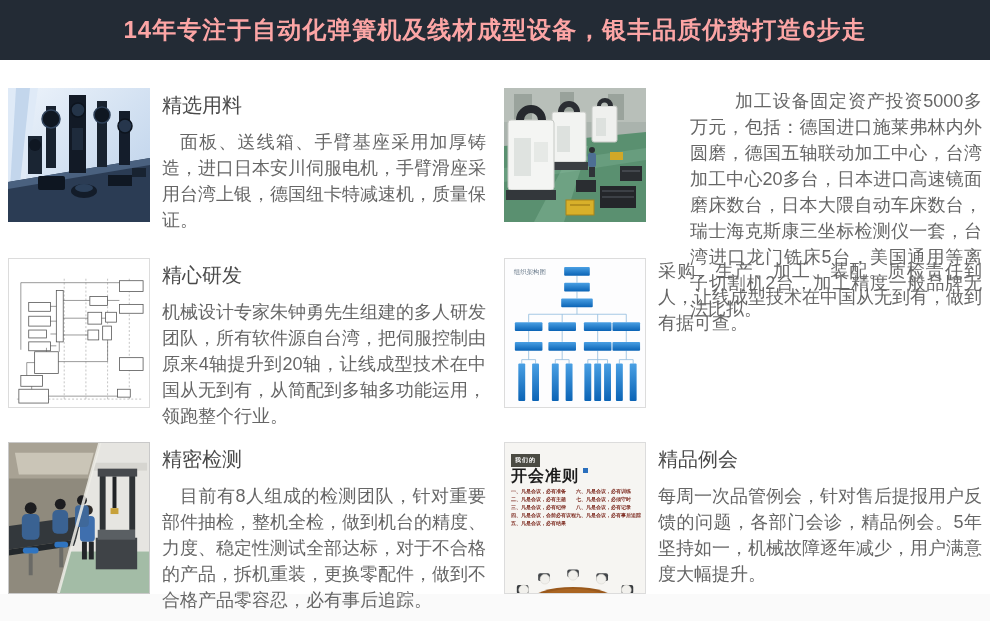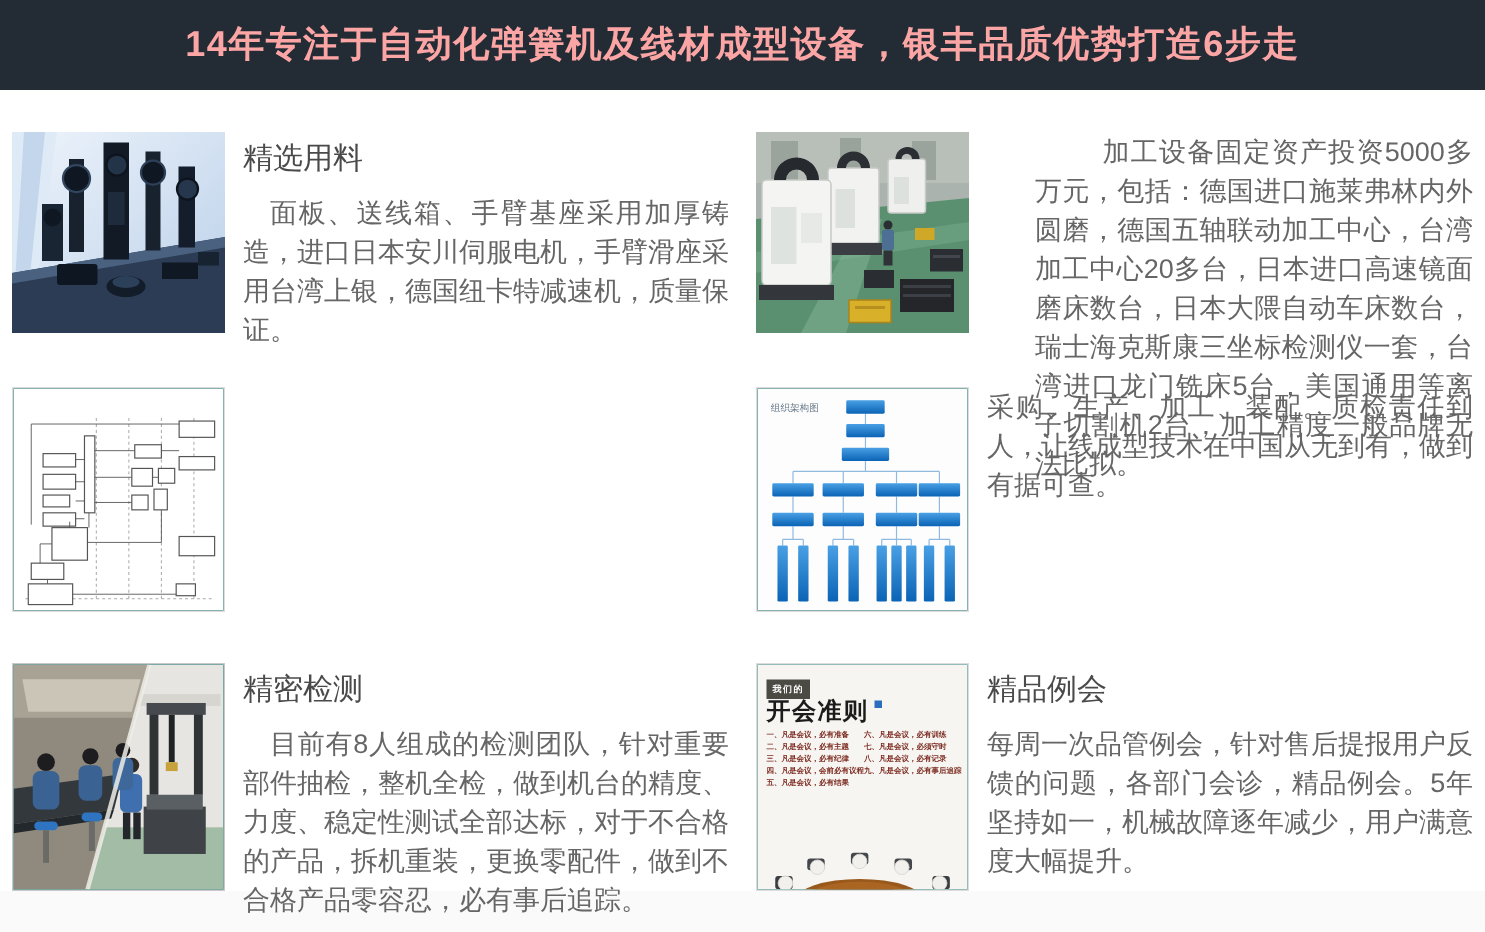--- a/index.html
+++ b/index.html
@@ -32,21 +32,21 @@
     grid-template-rows: 170px 184px 152px;
     column-gap: 18px;
     padding: 28px 8px 0 8px;
     background: #ffffff;
   }
   .cell { display: flex; align-items: flex-start; }
   .media {
     flex: 0 0 142px;
     width: 142px;
     overflow: hidden;
-    background: #0f766e;
+    background: #4d7c0f;
   }
   .media svg { display: block; width: 100%; height: 100%; }
   .h134 { height: 134px; }
   .h150 { height: 150px; }
   .h152 { height: 152px; }
   .bordered { border: 1px solid #dcdcdc; }
   .photo-border { border: 1px solid #c9c9c9; }
 
   .content { flex: 1; padding-left: 12px; }
   .title {
@@ -248,20 +248,24 @@
             <line x1="51" y1="84" x2="51" y2="94"></line>
             <line x1="38" y1="94" x2="38" y2="90"></line>
             <line x1="50" y1="104" x2="100" y2="104"></line>
             <line x1="100" y1="104" x2="100" y2="82"></line>
             <line x1="26" y1="105" x2="18" y2="105"></line>
             <line x1="18" y1="105" x2="18" y2="118"></line>
             <line x1="23" y1="129" x2="23" y2="132"></line>
             <line x1="40" y1="139" x2="110" y2="139"></line>
           </g>
         </svg>
+      </div>
+      <div class="content">
+        <h3 class="title">精心研发</h3>
+        <p class="body">机械设计专家朱钟勇先生组建的多人研发团队，所有软件源自台湾，把伺服控制由原来4轴提升到20轴，让线成型技术在中国从无到有，从简配到多轴多功能运用，领跑整个行业。</p>
       </div>
     </div>
 
     <div class="cell">
       <div class="media h150 bordered">
         <svg viewBox="0 0 142 150" preserveAspectRatio="none">
           <defs>
             <linearGradient id="gOrg" x1="0" y1="0" x2="0" y2="1">
               <stop offset="0" stop-color="#4aa0e4"></stop>
                 <stop offset="1" stop-color="#0a63b5"></stop>

